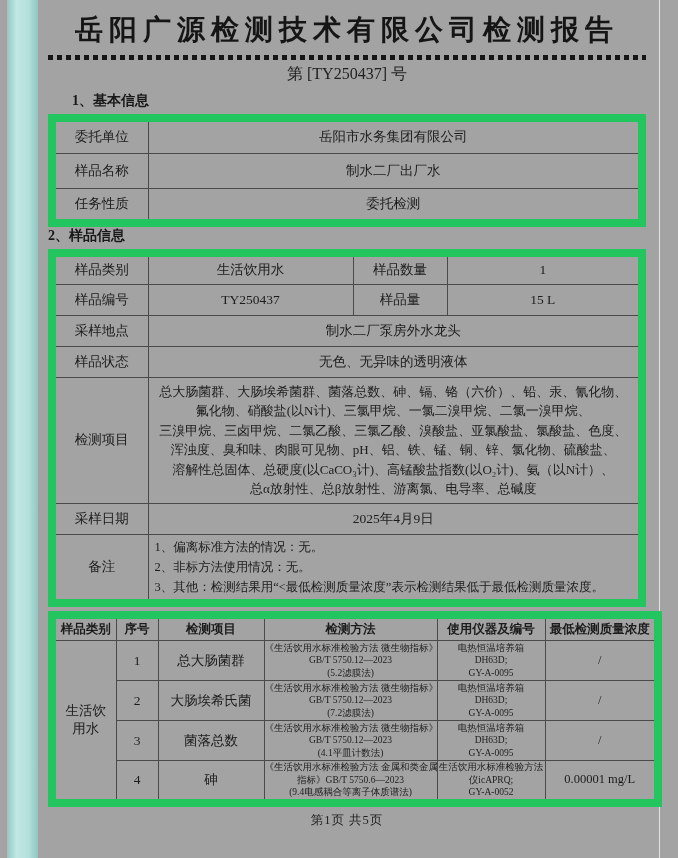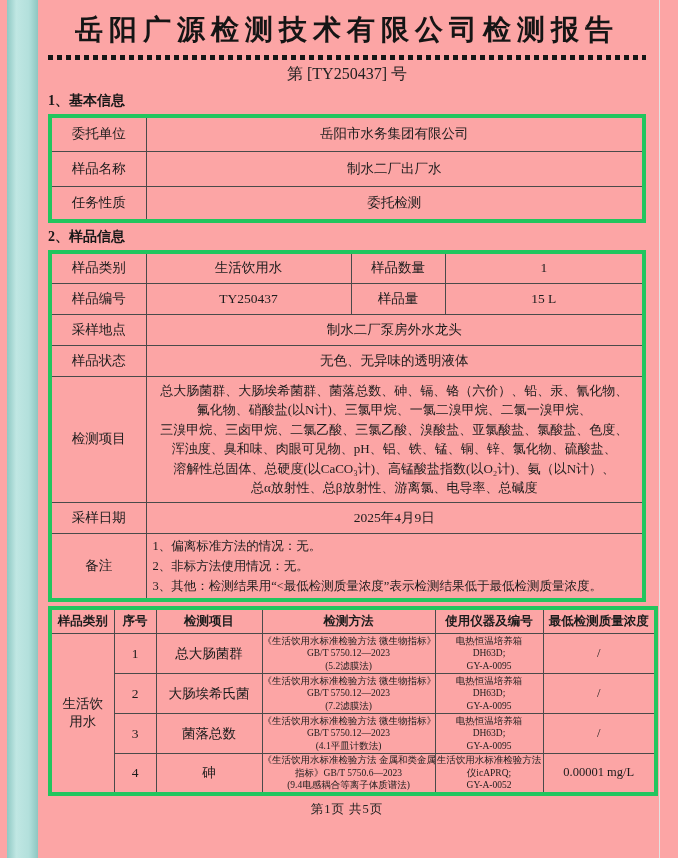--- a/index.html
+++ b/index.html
@@ -1,18 +1,18 @@
 <!DOCTYPE html>
 <html><head>
 <meta charset="utf-8">
 <style>
   * { margin:0; padding:0; box-sizing:border-box; }
   html,body { width:678px; height:858px; overflow:hidden; background:#ffffff; }
   body { font-family:"Liberation Serif","DejaVu Serif",serif; color:#1c1c1c; }
-  .page { position:relative; width:678px; height:858px; background:#fca5a5; }
+  .page { position:relative; width:678px; height:858px; background:#a3a3a3; }
 
   
   .binding-strip {
     position:absolute; left:7px; top:0; width:31px; height:100%;
     background:linear-gradient(90deg,#8fc9c4 0%, #c0e7e3 30%, #b3e0dc 70%, #8ec6c1 100%);
   }
   
   .scan-edge { position:absolute; right:18px; top:0; width:1px; height:100%; background:#e2e2e2; }
 
   .content { position:absolute; left:48px; top:0; width:598px; }
@@ -21,28 +21,28 @@
     margin-top:8px; text-align:center; font-size:28px; font-weight:bold;
     letter-spacing:6px; line-height:44px; white-space:nowrap; color:#151515;
   }
   .dotted-line {
     margin-top:3px; height:5px; width:100%;
     background:repeating-linear-gradient(90deg,#161616 0 5px, transparent 5px 9px);
   }
   .doc-number { margin-top:3px; text-align:center; font-size:16px; line-height:22px; color:#222; }
 
   .sec-heading { font-size:14px; font-weight:bold; color:#181818; }
-  .h1 { margin-top:7px; }
-  .h2 { margin-top:5px; }
+  .h1 { margin-top:7px;margin-left:24px; }
+  .h2 { }
   .h3 { margin-top:7px; }
 
   table { border-collapse:collapse; table-layout:fixed; width:598px; margin-top:4px; }
   td, th { border:1px solid #4a4a4a; text-align:center; vertical-align:middle;
            font-size:13.5px; color:#1c1c1c; overflow:hidden; }
-  .t1, .t2, .t3 { border:4px solid #22c55e; }
+  .t1, .t2, .t3 { border:8px solid #22c55e; }
 
   .t1 td { height:35px; }
   .lbl { width:96px; }
 
   .t2 .r-sm td { height:31px; }
   .t2 .c-v1 { width:205px; }
   .t2 .c-l2 { width:94px; }
   .items-cell { padding:4px 2px; }
   .items-cell .ln { font-size:13px; line-height:19.5px; white-space:nowrap; }
   .remark-cell { text-align:left; padding:2px 6px; }

